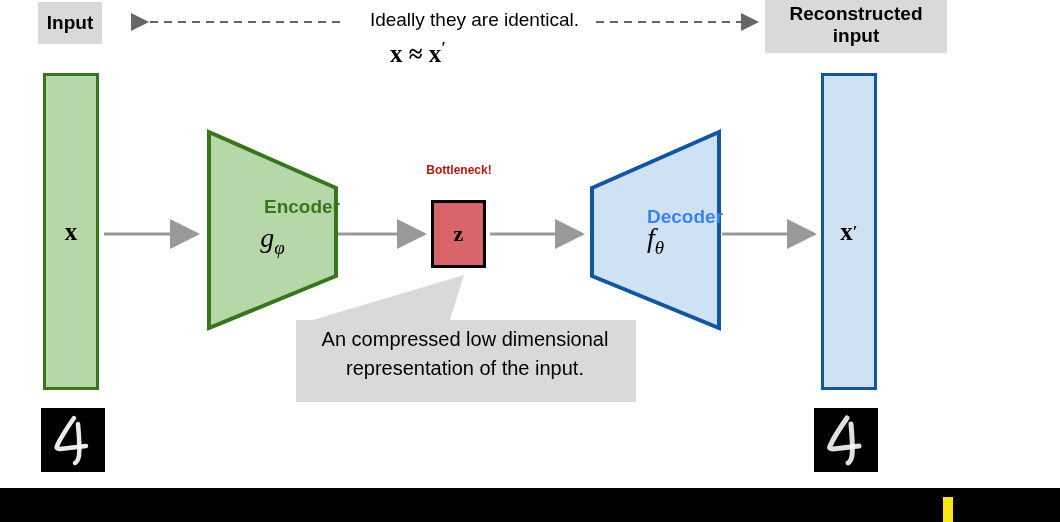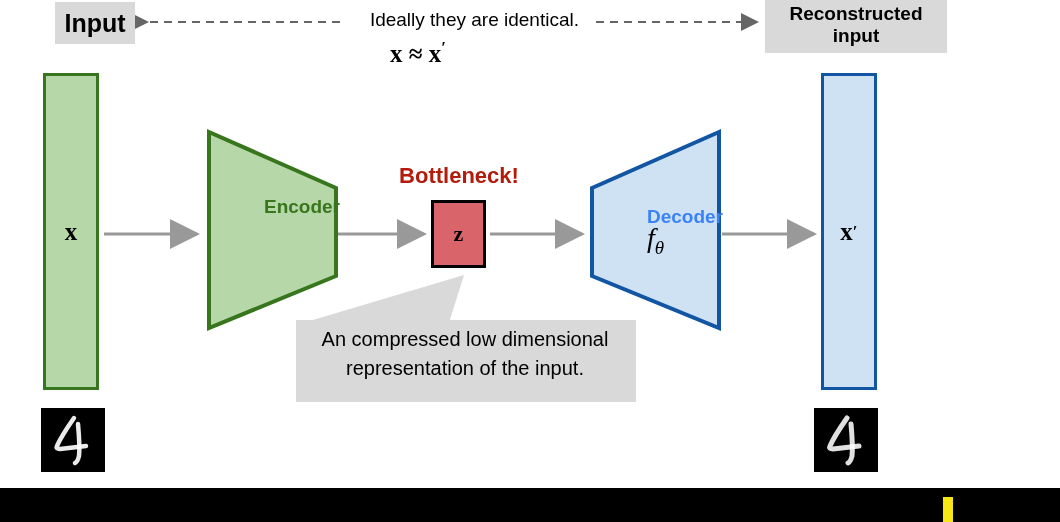--- a/index.html
+++ b/index.html
@@ -24,23 +24,22 @@
     background: #d9d9d9;
     color: #000000;
     font-weight: bold;
     display: flex;
     align-items: center;
     justify-content: center;
     text-align: center;
     line-height: 1.15;
   }
   #input-tag {
-    left: 38px; top: 2px; width: 80px; height: 42px;
-    font-size: 25px;
-    margin-left: 17px;
+    left: 38px; top: 2px; width: 64px; height: 42px;
+    font-size: 19px;
   }
   #recon-tag {
     left: 765px; top: -4px; width: 182px; height: 57px;
     font-size: 19px;
     padding: 0 6px;
     box-sizing: border-box;
   }
 
   .ideal-text {
     position: absolute;
@@ -150,21 +149,21 @@
     font-family: "Liberation Serif", serif;
     font-weight: bold;
     font-size: 22px;
     color: #000000;
   }
   #bottleneck-title {
     position: absolute;
     left: 388px; top: 163px; width: 142px;
     text-align: center;
     font-weight: bold;
-    font-size: 22px;
+    font-size: 12px;
     color: #b31b0c;
   }
 
   
   #callout-svg {
     position: absolute;
     left: 296px; top: 270px;
     width: 340px; height: 132px;
   }
   #callout-text {
@@ -247,20 +246,23 @@
   <div class="io-bar" id="output-bar">
     <span>x</span>
       <span class="prime">′</span>
   </div>
 
   <div class="trap-wrap" id="encoder-wrap">
     <svg width="135" height="204">
       <polygon points="4,4 131,60 131,148 4,200" fill="#b6d7a8" stroke="#38761d" stroke-width="4" stroke-linejoin="miter"></polygon>
     </svg>
     <div class="trap-label" id="encoder-name">Encoder</div>
+    <div class="trap-sym" id="encoder-sym">
+      <span>g</span><sub>φ</sub>
+    </div>
   </div>
 
   <div class="trap-wrap" id="decoder-wrap">
     <svg width="135" height="204">
       <polygon points="131,4 4,60 4,148 131,200" fill="#cfe2f3" stroke="#1155a3" stroke-width="4" stroke-linejoin="miter"></polygon>
     </svg>
     <div class="trap-label" id="decoder-name">Decoder</div>
     <div class="trap-sym" id="decoder-sym">
       <span>f</span><sub>θ</sub>
     </div>

